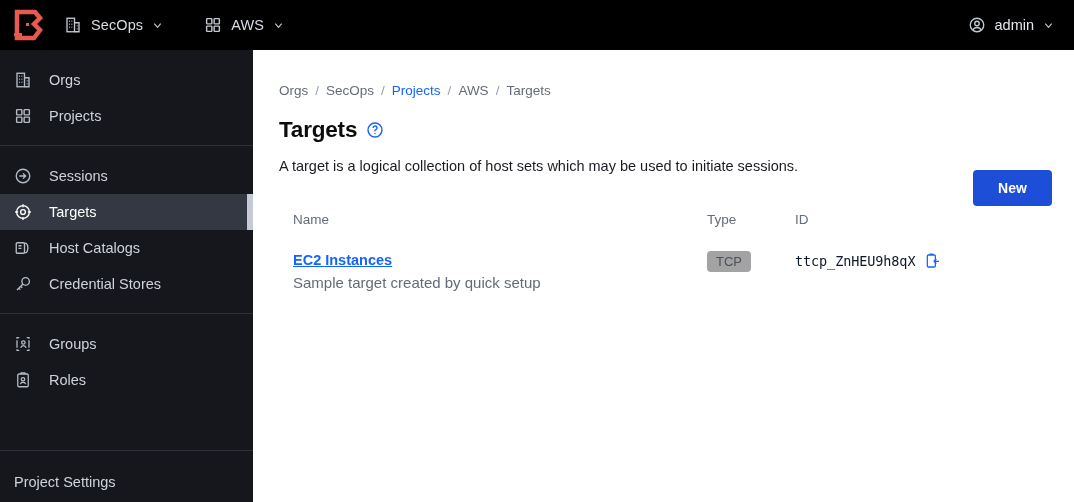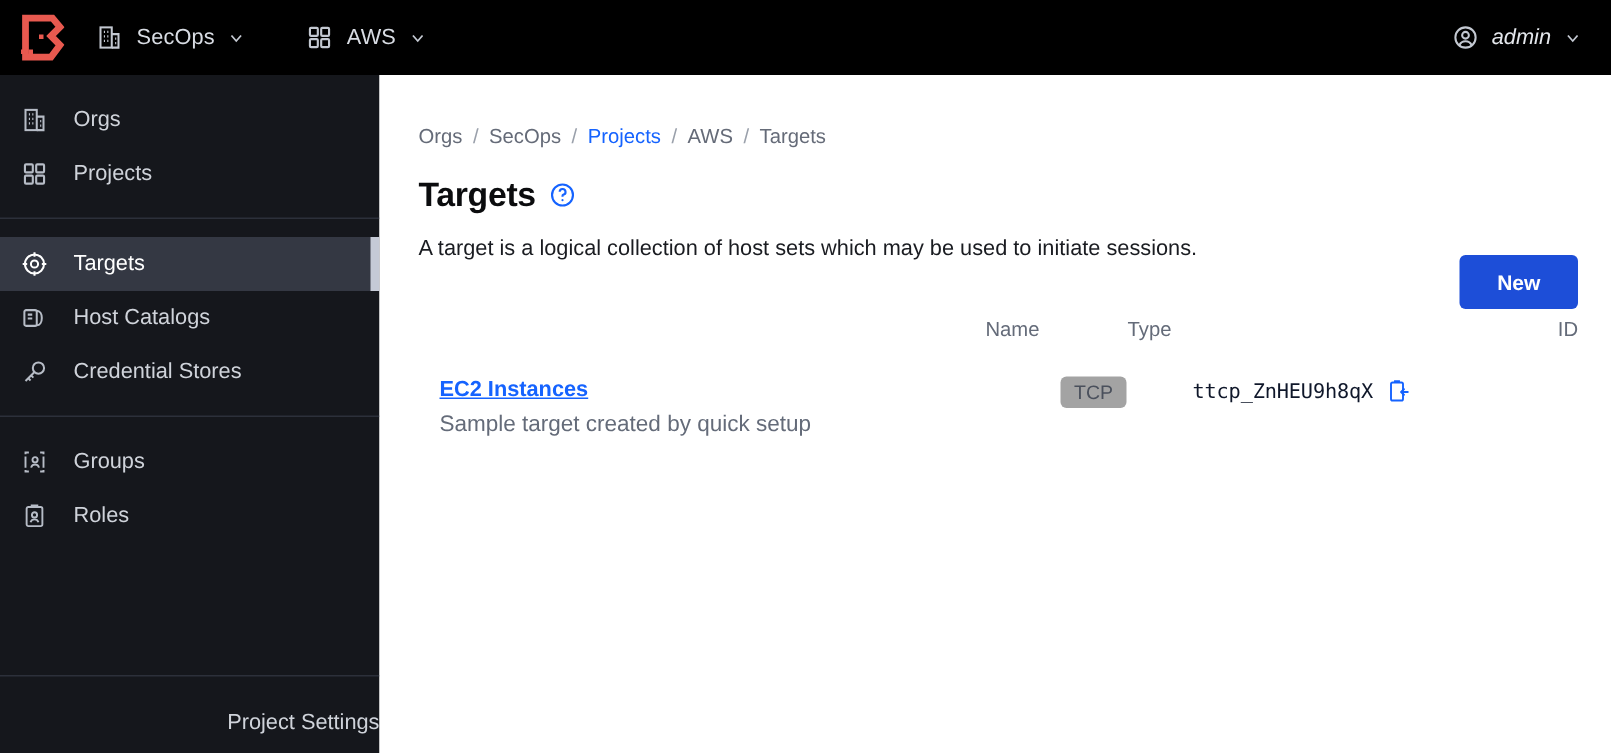--- a/index.html
+++ b/index.html
@@ -20,21 +20,21 @@
     position: relative; z-index: 5;
   }
   .logo-wrap { width: 56px; display: flex; align-items: center; justify-content: center; }
   .logo-svg { display: block; }
   .nav-group { display: flex; align-items: center; gap: 9px; padding: 0 8px; height: 34px; cursor: pointer; }
   .nav-group + .nav-group { margin-left: 25px; }
   .nav-label { color: #d8dce3; font-size: 14.5px; letter-spacing: .1px; }
   .nav-icon { width: 18px; height: 18px; display: block; color: #c3c8d1; }
   .chev { width: 11px; height: 11px; color: #c3c8d1; }
   .topbar-spacer { flex: 1; }
-  .user-menu { display: flex; align-items: center; gap: 9px; padding: 0 6px; height: 34px; cursor: pointer; font-style: italic; }
+  .user-menu { display: flex; align-items: center; gap: 9px; padding: 0 6px; height: 34px; cursor: pointer; }
   .user-label { color: #e4e7ec; font-size: 14.5px; }
 
   
   .body { flex: 1; display: flex; min-height: 0; }
 
   
   .sidebar {
     width: 253px; min-width: 253px;
     background: #15171c;
     display: flex; flex-direction: column;
@@ -50,21 +50,21 @@
   }
   .side-item .si-icon { width: 18px; height: 18px; display: block; color: #b6bcc6; flex: none; }
   .side-item.active { background: #343843; color: #ffffff; }
   .side-item.active .si-icon { color: #ffffff; }
   .side-item.active::after {
     content: ""; position: absolute; right: 0; top: 0; bottom: 0;
     width: 6px; background: #c5cad6;
   }
   .side-item.no-icon { padding-left: 14px; }
   .side-footer { margin-top: auto; }
-  .side-footer .side-item { height: 40px; justify-content: flex-end; }
+  .side-footer .side-item { height: 40px; }
 
   
   .main { flex: 1; background: #ffffff; padding: 22px 22px 0 26px; min-width: 0; position: relative; }
   .breadcrumb { display: flex; align-items: center; gap: 7px; font-size: 13.5px; color: #656b78; padding-top: 11px; }
   .crumb { color: #656b78; }
   .crumb.link { color: #1563ff; cursor: pointer; }
   .crumb-sep { color: #9aa0ab; }
 
   .title-row { display: flex; align-items: center; gap: 9px; margin-top: 19px; }
   .page-title { font-size: 22.5px; font-weight: bold; color: #0b0c0e; letter-spacing: -.2px; }
@@ -78,21 +78,21 @@
     border: none; border-radius: 4px;
     height: 36px; min-width: 79px; padding: 0 16px;
     font-family: "Liberation Sans", sans-serif;
     font-size: 14px; font-weight: bold;
     cursor: pointer;
   }
 
   
   .tbl { width: 100%; margin-top: 36px; border-collapse: collapse; table-layout: fixed; }
   .tbl th {
-    text-align: right; font-size: 13.5px; font-weight: normal;
+    text-align: left; font-size: 13.5px; font-weight: normal;
     color: #646b79; padding: 0 0 13px 14px;
   }
   .tbl th.c-name { width: 414px; }
   .tbl th.c-type { width: 88px; }
   .tbl th.c-id   { width: auto; }
   .tbl td { padding: 11px 0 13px 14px; vertical-align: top; }
   .row-link {
     color: #1563ff; font-size: 14.5px; font-weight: bold;
     text-decoration: underline; cursor: pointer; display: inline-block; text-align: right;
   }
@@ -181,20 +181,27 @@
             <rect x="3.5" y="13.5" width="7" height="7" rx="1"></rect>
               <rect x="13.5" y="13.5" width="7" height="7" rx="1"></rect>
           </svg>
           <span>Projects</span>
         </div>
       </div>
 
       <div class="side-divider"></div>
 
       <div class="side-section">
+        <div class="side-item">
+          <svg class="si-icon" viewBox="0 0 24 24" fill="none" stroke="currentColor" stroke-width="1.8">
+            <circle cx="12" cy="12" r="9"></circle>
+              <path d="M7 12h8M12 8.5l3.5 3.5L12 15.5"></path>
+          </svg>
+          <span>Sessions</span>
+        </div>
 
         <div class="side-item active">
           <svg class="si-icon" viewBox="0 0 24 24" fill="none" stroke="currentColor" stroke-width="1.8">
             <circle cx="12" cy="12" r="8.5"></circle>
               <circle cx="12" cy="12" r="3.2"></circle>
             <path d="M12 1.5v4M12 18.5v4M1.5 12h4M18.5 12h4"></path>
           </svg>
           <span>Targets</span>
         </div>
 

